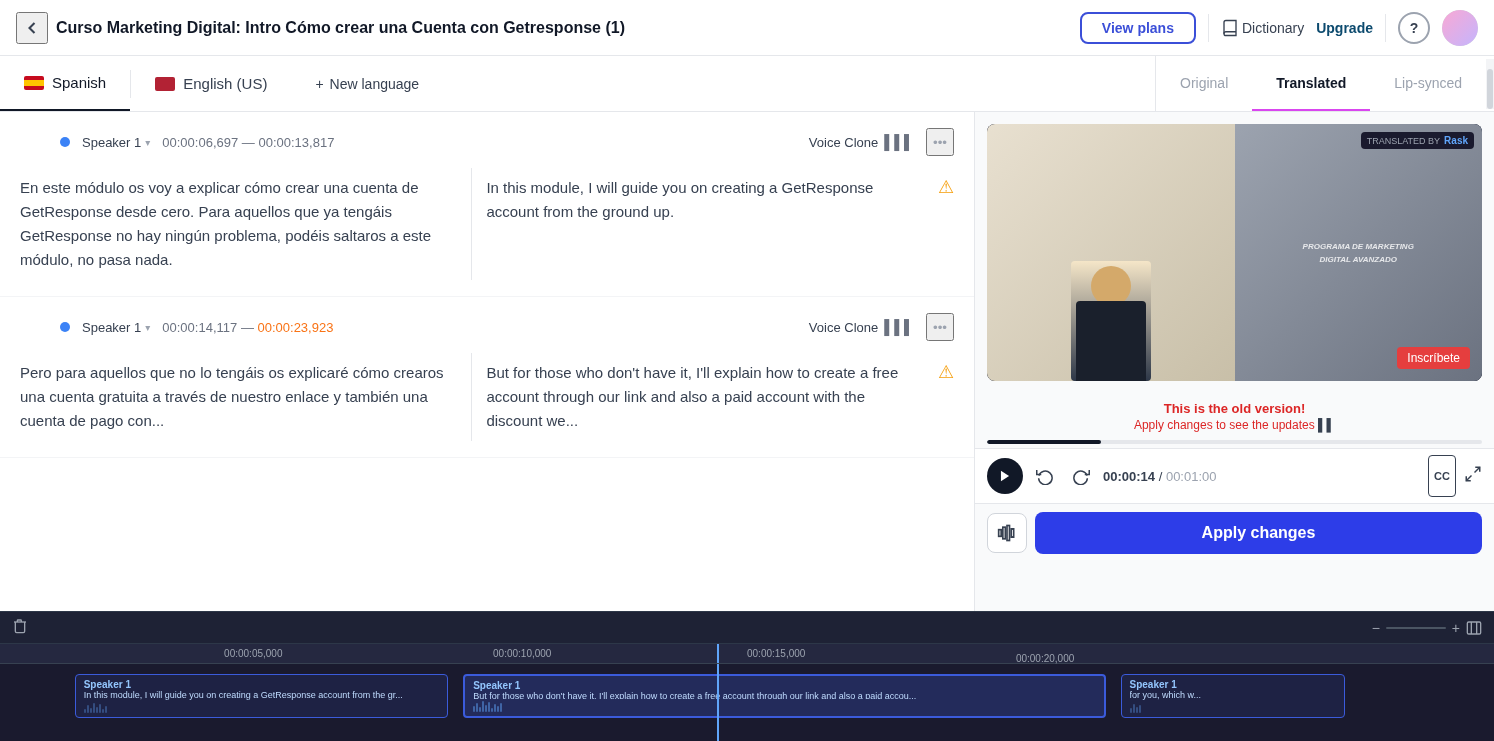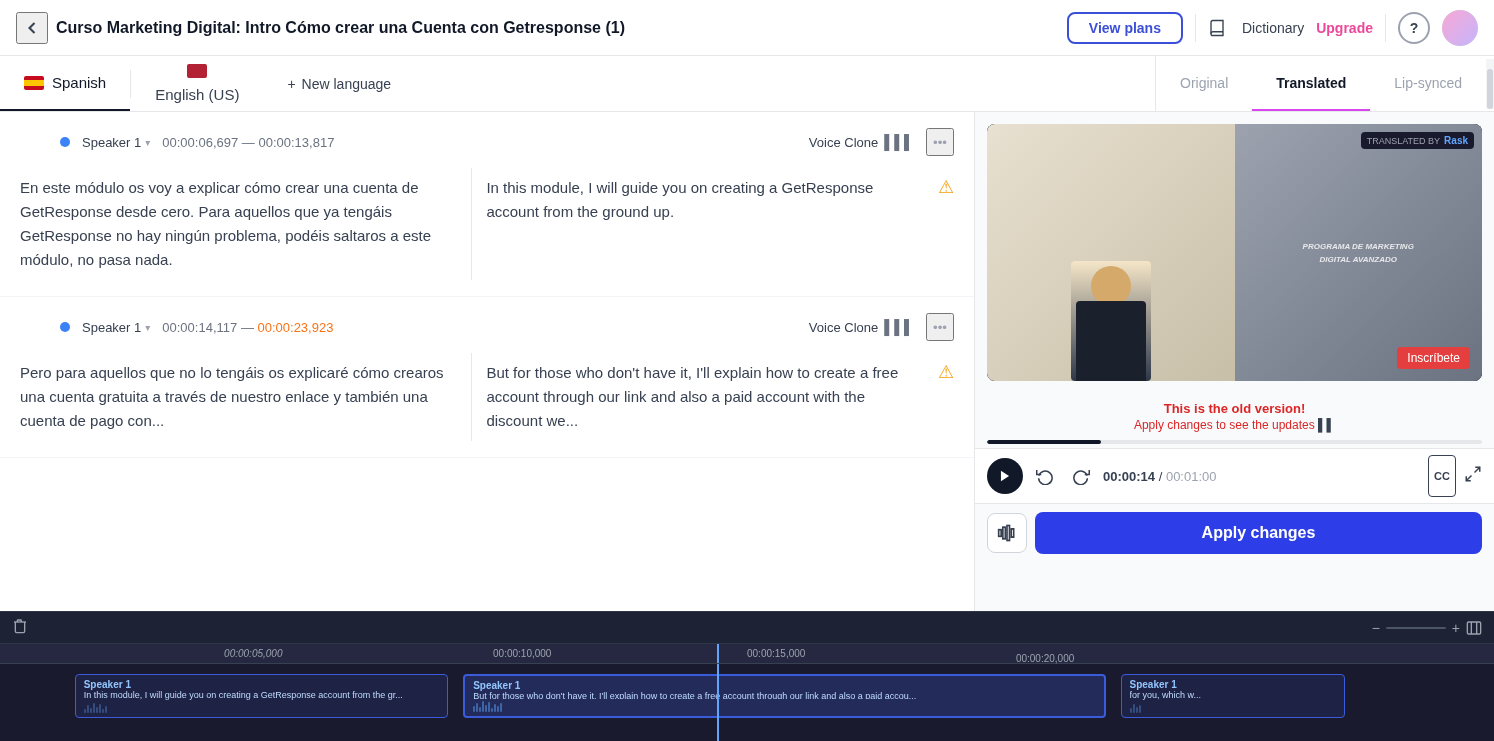--- a/index.html
+++ b/index.html
@@ -7,38 +7,38 @@
 
     
     .header {
       display: flex; align-items: center; padding: 0 16px; height: 56px;
       border-bottom: 1px solid #e5e7eb; background: #fff;
     }
     .header-back { width: 32px; height: 32px; display: flex; align-items: center; justify-content: center; cursor: pointer; color: #374151; }
     .header-title { flex: 1; font-size: 16px; font-weight: 600; color: #111827; margin-left: 8px; }
     .header-actions { display: flex; align-items: center; gap: 12px; }
     .btn-view-plans { border: 2px solid #3b4fd8; border-radius: 8px; padding: 6px 20px; font-size: 14px; font-weight: 600; color: #3b4fd8; background: #fff; cursor: pointer; }
-    .btn-dictionary { display: flex; align-items: center; gap: 16px; font-size: 14px; color: #374151; cursor: pointer; background: none; border: none; }
-    .btn-upgrade { font-size: 14px; color: #ec4899; font-weight: 600; cursor: pointer; background: none; border: none; }
+    .btn-dictionary { display: flex; align-items: center; gap: 3px; font-size: 14px; color: #374151; cursor: pointer; background: none; border: none; }
+    .btn-upgrade { font-size: 14px; color: #0c4a6e; font-weight: 600; cursor: pointer; background: none; border: none; }
     .btn-help { width: 32px; height: 32px; border-radius: 50%; border: 2px solid #9ca3af; display: flex; align-items: center; justify-content: center; cursor: pointer; color: #374151; background: none; font-size: 14px; font-weight: 600; }
     .avatar { width: 36px; height: 36px; border-radius: 50%; background: #d1d5db; overflow: hidden; display: flex; align-items: center; justify-content: center; }
     .avatar-img { width: 36px; height: 36px; border-radius: 50%; background: linear-gradient(135deg, #f9a8d4, #c4b5fd); }
     .header-divider { width: 1px; height: 28px; background: #e5e7eb; }
 
     
     .lang-bar {
       display: flex; align-items: center; height: 56px; border-bottom: 1px solid #e5e7eb; background: #fff;
     }
     .lang-tab {
       display: flex; align-items: center; gap: 8px; padding: 0 24px; height: 100%; cursor: pointer;
       font-size: 15px; font-weight: 500; color: #111827; border-bottom: 2px solid transparent;
     }
     .lang-tab.active { border-bottom: 2px solid #111827; }
     .lang-separator { width: 1px; height: 28px; background: #e5e7eb; }
-    .lang-tab-english { display: flex; align-items: center; gap: 8px; padding: 0 24px; font-size: 15px; color: #374151; cursor: pointer; flex-direction: column; }
+    .lang-tab-english { display: flex; align-items: center; gap: 8px; padding: 0 24px; font-size: 15px; color: #374151; cursor: pointer; }
     .lang-add { display: flex; align-items: center; gap: 6px; padding: 0 24px; font-size: 14px; color: #374151; cursor: pointer; flex: 1; }
     .preview-tabs { display: flex; align-items: center; border-left: 1px solid #e5e7eb; height: 100%; }
     .preview-tab { padding: 0 24px; height: 100%; display: flex; align-items: center; font-size: 14px; color: #9ca3af; cursor: pointer; border-bottom: 2px solid transparent; }
     .preview-tab.active { color: #111827; font-weight: 600; border-bottom: 2px solid #d946ef; }
 
     
     .main { display: flex; height: calc(741px - 56px - 56px - 130px); }
 
     
     .transcript-panel { flex: 0 0 975px; overflow-y: hidden; border-right: 1px solid #e5e7eb; position: relative; }
@@ -339,21 +339,21 @@
       <svg width="16" height="16" viewBox="0 0 24 24" fill="none" stroke="#9ca3af" stroke-width="2">
         <rect x="2" y="3" width="20" height="18" rx="2"></rect>
           <line x1="8" y1="21" x2="8" y2="3"></line>
           <line x1="16" y1="21" x2="16" y2="3"></line>
       </svg>
     </div>
   </div>
   <div class="timeline-body">
 
     <div style="height:20px; background:#252840; position:relative; display:flex; align-items:center; border-bottom:1px solid #374151;">
-      <span class="time-mark" style="left:15%;font-style:italic;">00:00:05,000</span>
+      <span class="time-mark" style="left:15%;">00:00:05,000</span>
       <span class="time-mark" style="left:33%;">00:00:10,000</span>
       <span class="time-mark" style="left:50%;">00:00:15,000</span>
       <span class="time-mark" style="left:68%;margin-top:10px;">00:00:20,000</span>
 
       <div style="position:absolute; left:48%; top:0; width:2px; height:100%; background:#60a5fa;"></div>
     </div>
 
     <div style="position:relative; height:80px; background:#1a1a2e;">
 
       <div style="position:absolute; left:48%; top:0; width:2px; height:100%; background:#60a5fa; z-index:10;"></div>

